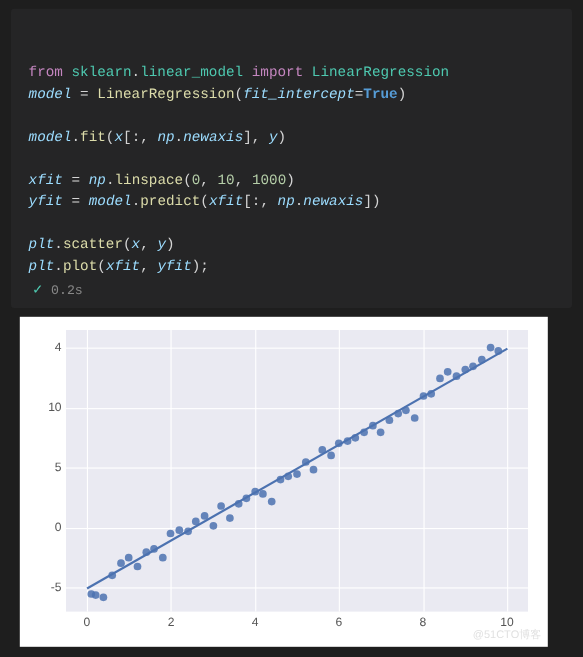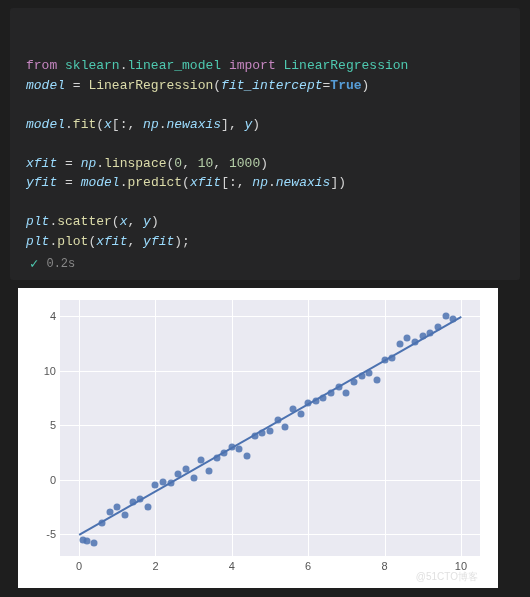--- a/index.html
+++ b/index.html
@@ -75,21 +75,21 @@
     transform: translate(-50%, -50%);
   }
   .reg-line {
     position: absolute;
     height: 1.5px;
     background: #4c72b0;
     transform-origin: left center;
   }
   .watermark {
     position: absolute;
-    right: 20px;
+    right: 6px;
     bottom: 4px;
     color: #ccc;
     font-family: Arial, sans-serif;
     font-size: 10px;
     opacity: 0.6;
   }
 </style>
 </head>
 <body>
 

